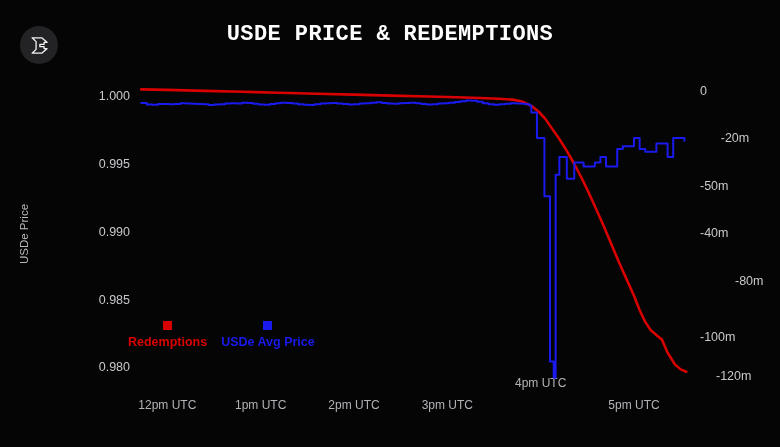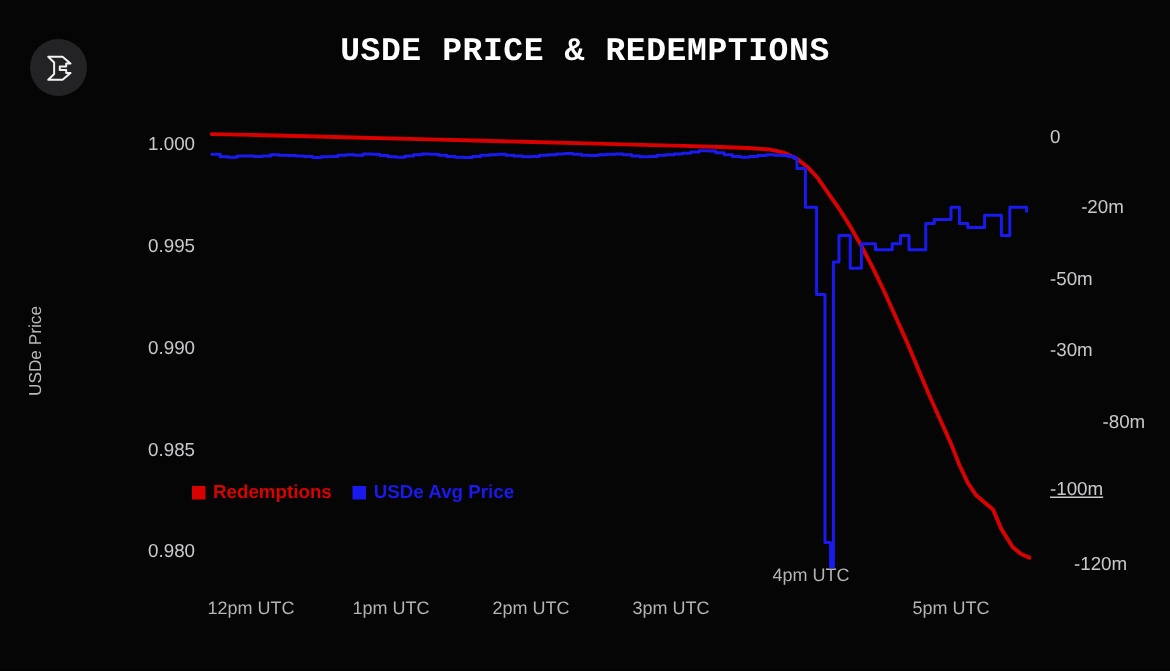--- a/index.html
+++ b/index.html
@@ -91,20 +91,21 @@
     align-items: center;
     gap: 14px;
   }
   .legend-item {
     display: flex;
     align-items: center;
     gap: 5px;
     font-size: 12.5px;
     font-weight: bold;
     font-family: "Liberation Sans", sans-serif;
+    flex-direction: column;
   }
   .legend-swatch {
     width: 9px;
     height: 9px;
     display: inline-block;
   }
 
   
   #plot-svg {
     position: absolute;
@@ -131,23 +132,23 @@
       <div class="tick-label tick-left" style="top: 89.4818px; width: 70px;">1.000</div>
       <div class="tick-label tick-left" style="top: 157.209px; width: 70px;">0.995</div>
       <div class="tick-label tick-left" style="top: 224.936px; width: 70px;">0.990</div>
       <div class="tick-label tick-left" style="top: 292.664px; width: 70px;">0.985</div>
       <div class="tick-label tick-left" style="top: 360.391px; width: 70px;">0.980</div>
     </div>
   <div id="right-ticks">
       <div class="tick-label tick-right" style="top: 83.5618px; width: 70px;">0</div>
       <div class="tick-label tick-right" style="top: 131.052px; width: 70px; text-align: center;">-20m</div>
       <div class="tick-label tick-right" style="top: 178.542px; width: 70px;">-50m</div>
-      <div class="tick-label tick-right" style="top: 226.032px; width: 70px;">-30m</div>
+      <div class="tick-label tick-right" style="top: 226.032px; width: 70px;">-40m</div>
       <div class="tick-label tick-right" style="top: 273.522px; width: 70px; margin-left: 35px;">-80m</div>
-      <div class="tick-label tick-right" style="top: 319px; width: 70px; text-decoration: underline;">-100m</div>
+      <div class="tick-label tick-right" style="top: 330px; width: 70px;">-100m</div>
       <div class="tick-label tick-right" style="top: 368.502px; width: 70px; margin-left: 16px;">-120m</div>
     </div>
   <div id="x-ticks" style="position:absolute;left:0;top:0;width:780px;height:447px;">
       <div class="tick-x" style="left: 167.333px; top: 398px;">12pm UTC</div>
       <div class="tick-x" style="left: 260.667px; top: 398px;">1pm UTC</div>
       <div class="tick-x" style="left: 354px; top: 398px;">2pm UTC</div>
       <div class="tick-x" style="left: 447.333px; top: 398px;">3pm UTC</div>
       <div class="tick-x" style="left: 540.667px; top: 376px;">4pm UTC</div>
       <div class="tick-x" style="left: 634px; top: 398px;">5pm UTC</div>
     </div>

